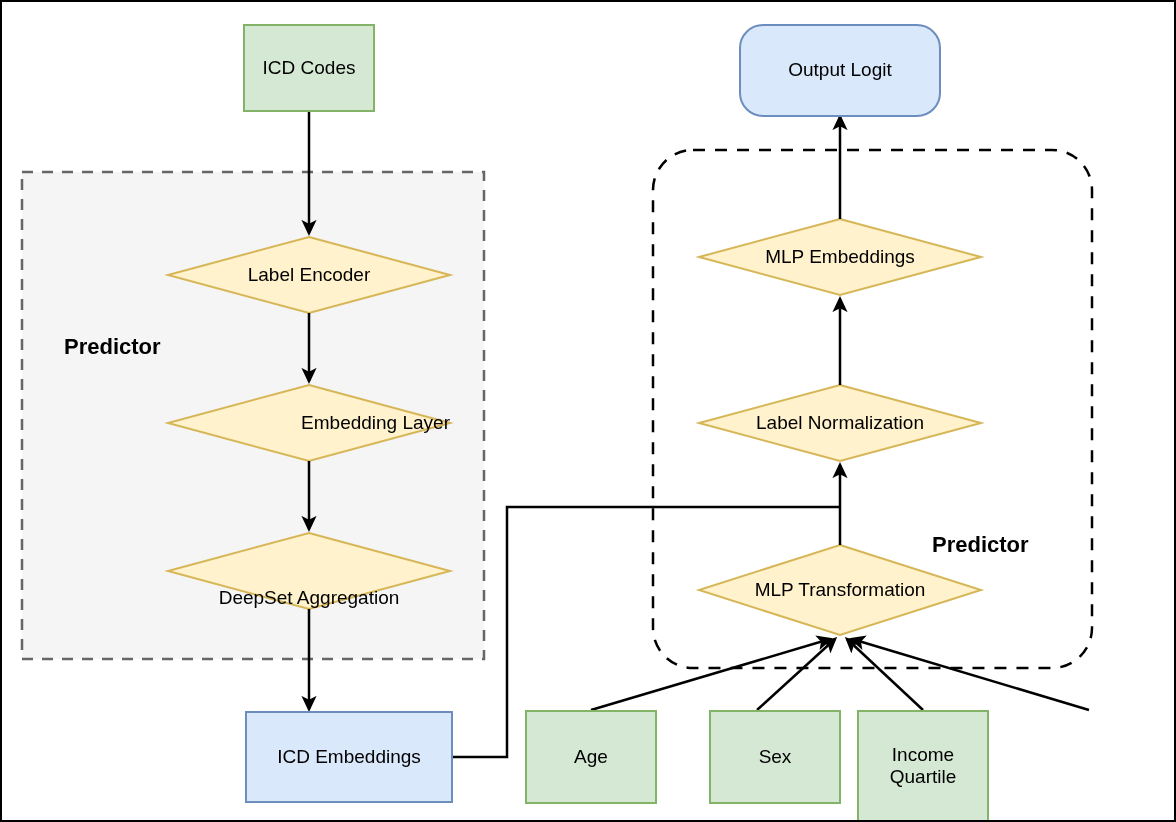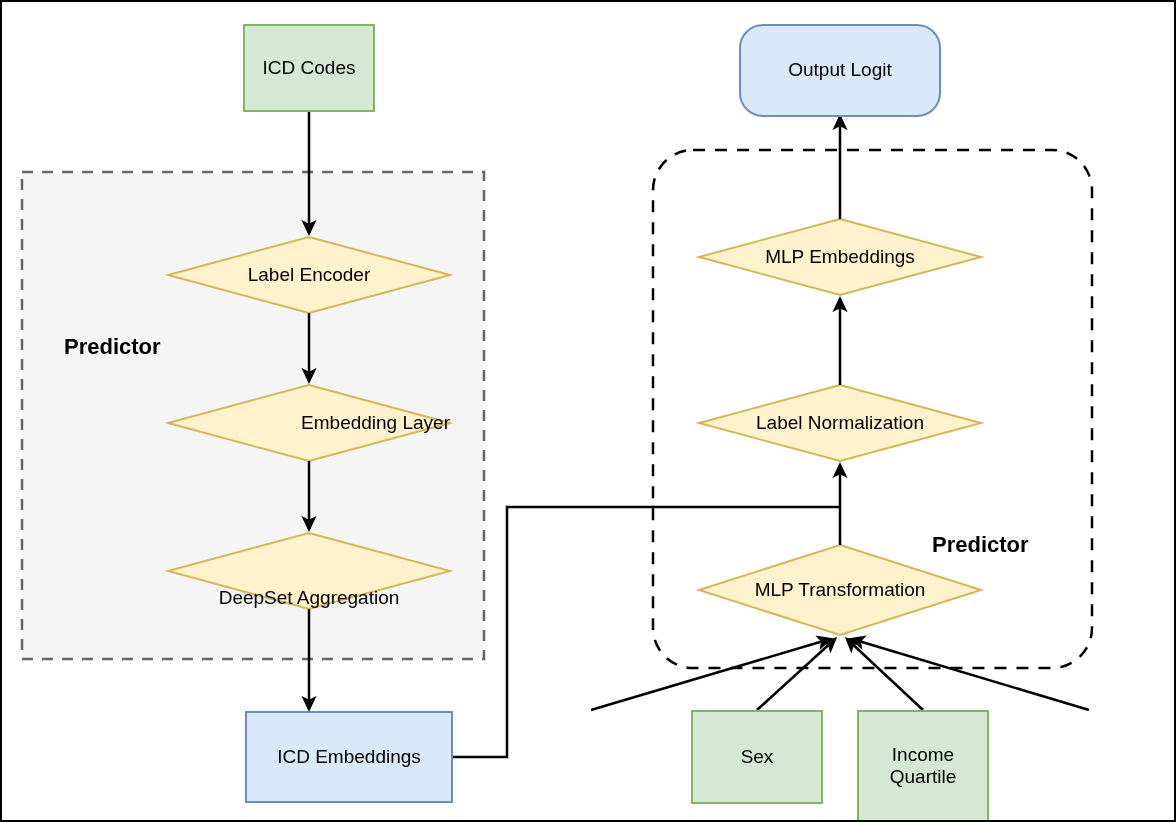--- a/index.html
+++ b/index.html
@@ -136,22 +136,25 @@
   </div>
 
   <div class="node box blue" style="left:737px; top:22px; width:202px; height:93px;border-radius:24px;">
     <span>Output Logit</span>
   </div>
 
   <div class="node box blue" style="left:203px; top:709px; width:208px; height:92px;margin-left:40px;">
     <span>ICD Embeddings</span>
   </div>
 
+  <div class="node box green" style="left:523px; top:708px; width:132px; height:94px;">
+    <span>Age</span>
+  </div>
 
-  <div class="node box green" style="left:689px; top:708px; width:132px; height:94px;">
+  <div class="node box green" style="left:707px; top:708px; width:132px; height:94px;">
     <span>Sex</span>
   </div>
 
   <div class="node box green two-line" style="left:855px; top:708px; width:132px; height:112px;">
     <span class="two-line">Income
 Quartile</span>
   </div>
 
 
   <div class="diamond-label" style="left:166px; top:253px; width:282px; height:40px;">

